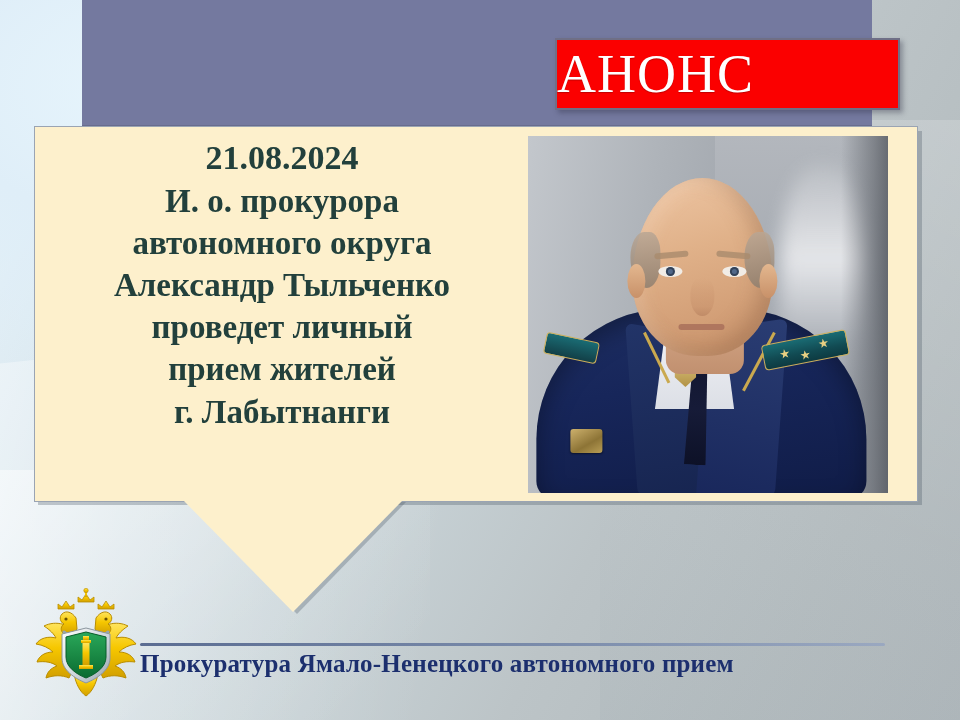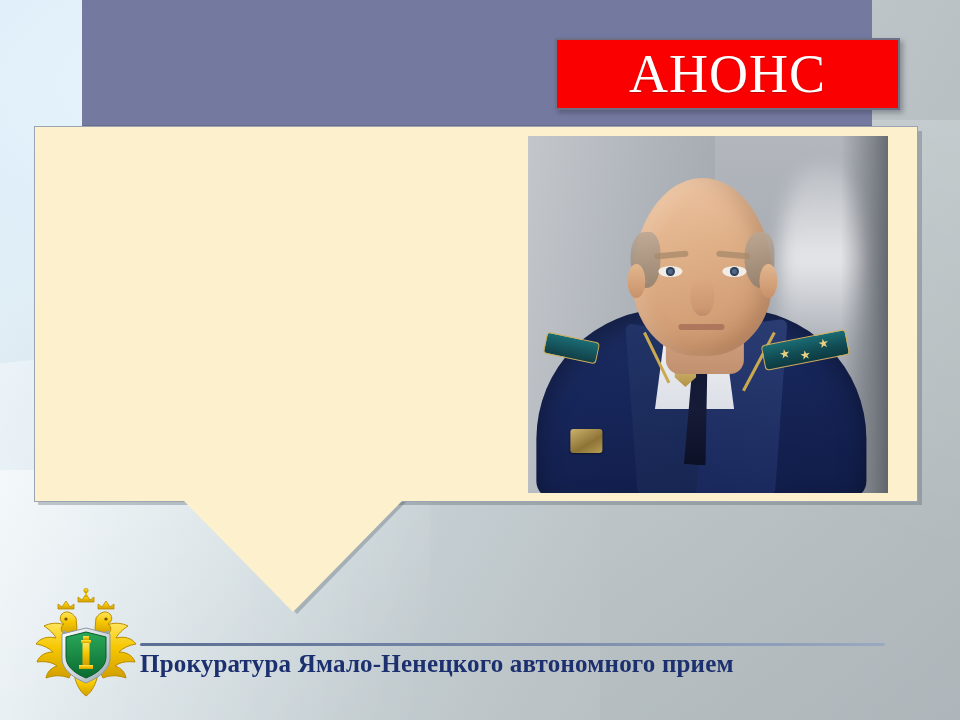--- a/index.html
+++ b/index.html
@@ -81,21 +81,21 @@
     left: 555px;
     top: 38px;
     width: 345px;
     height: 72px;
     background: #fb0000;
     border: 2px solid #6f6f86;
     box-sizing: border-box;
     box-shadow: 3px 3px 5px rgba(40,40,60,0.35);
     display: flex;
     align-items: center;
-    justify-content: center;
+    justify-content: flex-start;
   }
   .announce-text {
     color: #ffffff;
     font-size: 54px;
     line-height: 1;
     letter-spacing: 1px;
     font-family: "Liberation Serif", "DejaVu Serif", serif;
     text-shadow: 0 1px 1px rgba(90,0,0,0.35);
     white-space: nowrap;
   }
@@ -479,20 +479,29 @@
 
   <div class="announce-banner">
     <span class="announce-text">АНОНС</span>
   </div>
 
   <div class="bubble-shadow"></div>
   <div class="bubble-tail-shadow"></div>
   <div class="bubble-panel"></div>
   <div class="bubble-tail"></div>
 
+  <div class="bubble-text">
+    <div class="line date">21.08.2024</div>
+    <div class="line">И. о. прокурора</div>
+    <div class="line">автономного округа</div>
+    <div class="line">Александр Тыльченко</div>
+    <div class="line">проведет личный</div>
+    <div class="line">прием жителей</div>
+    <div class="line">г. Лабытнанги</div>
+  </div>
 
   <div class="photo-frame">
     <div class="photo-bg"></div>
     <div class="photo-dark-right"></div>
 
     <div class="person-torso">
       <div class="torso-lapel-l"></div>
       <div class="torso-lapel-r"></div>
       <div class="shirt"></div>
       <div class="tie"></div>

